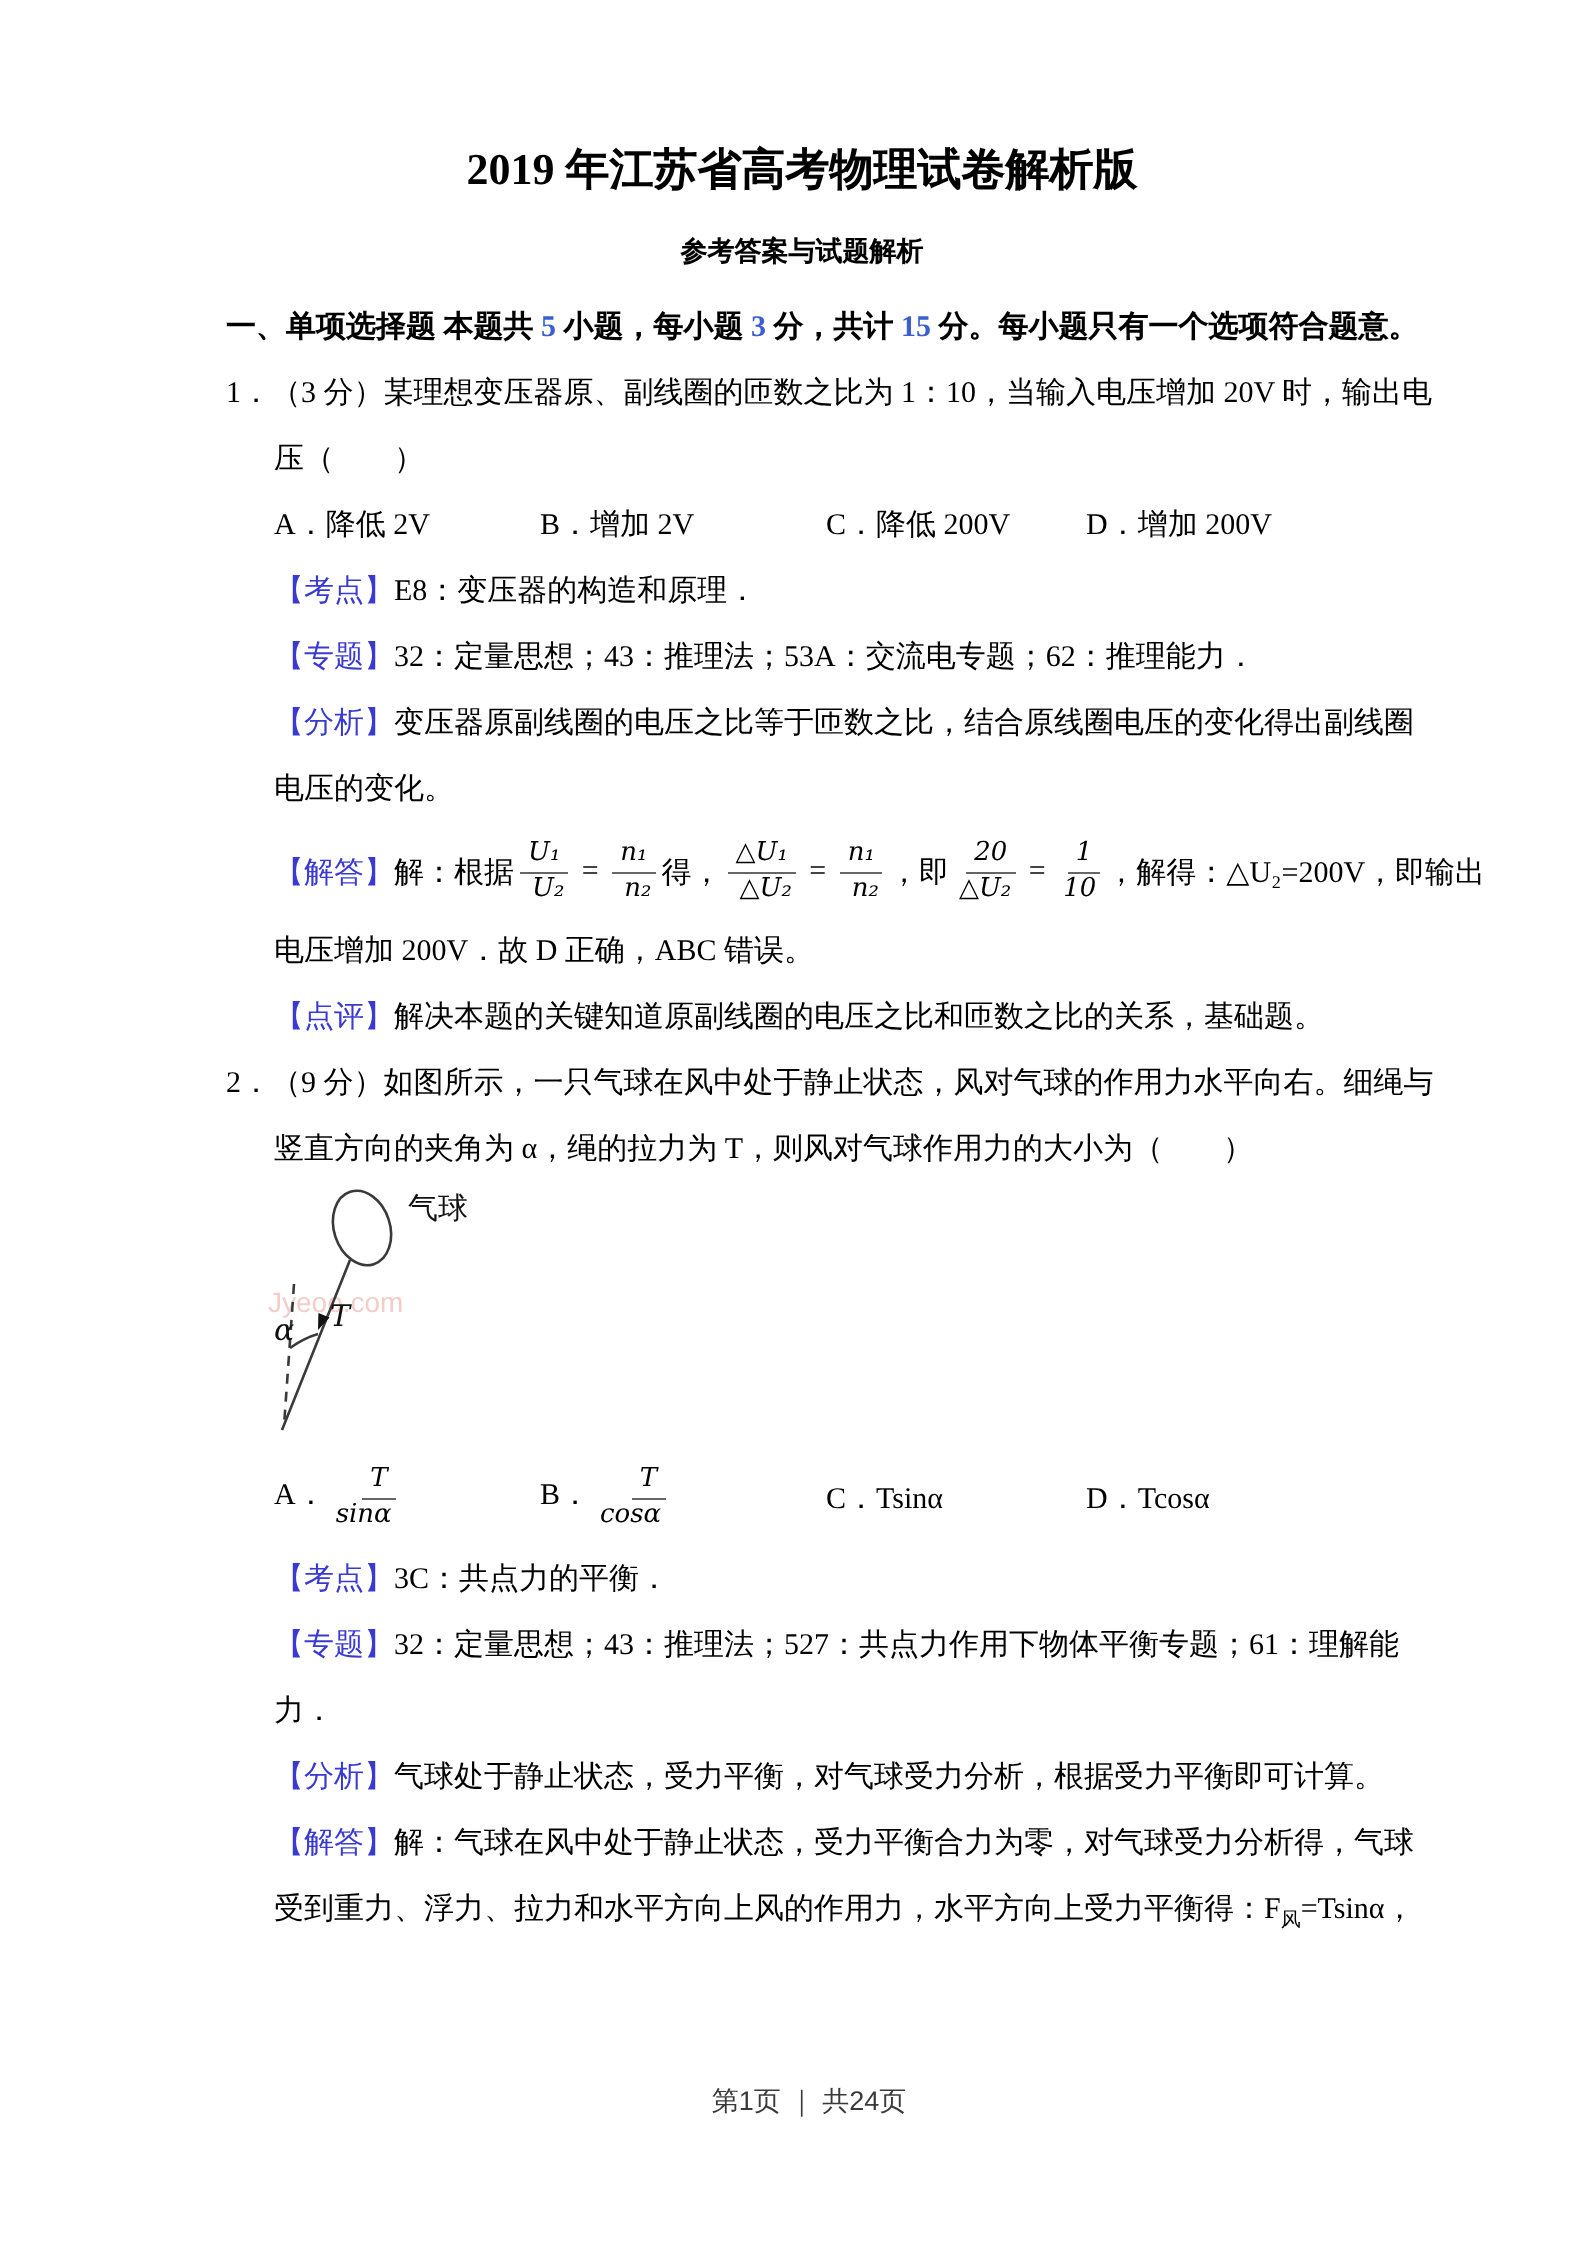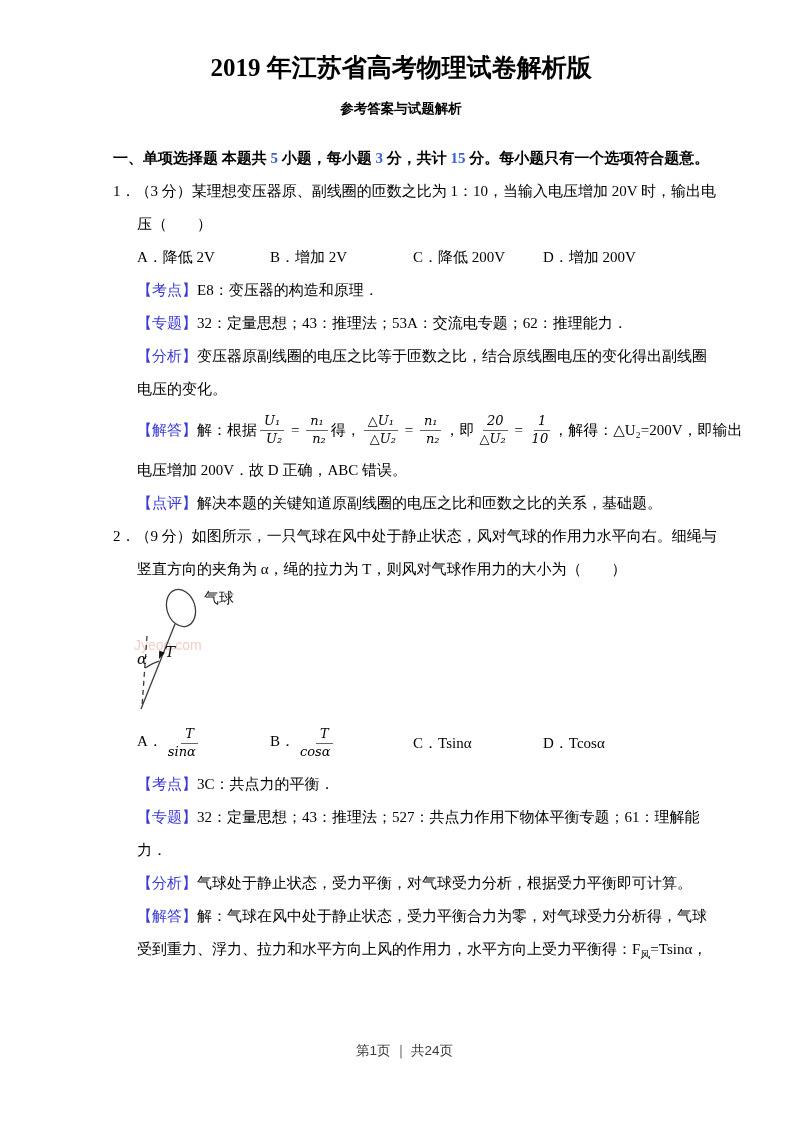--- a/index.html
+++ b/index.html
@@ -3,24 +3,24 @@
 <meta charset="utf-8">
 <style>
   * { box-sizing: border-box; }
   html,body { margin:0; padding:0; background:#ffffff; }
   .page{
     width:793px; height:1122px; position:relative; background:#fff; overflow:hidden;
     font-family:"Liberation Serif","DejaVu Serif",serif;
     color:var(--c_text,#000); font-size:15px;
     padding:0 104px 0 113px;
   }
-  .doc-title{ padding-top:53px; text-align:center; font-weight:bold; font-size:25px; line-height:30px; }
+  .doc-title{ padding-top:70px; text-align:center; font-weight:bold; font-size:22px; line-height:30px; }
   .doc-subtitle{ margin-top:16px; text-align:center; font-weight:bold; font-size:13.5px; line-height:20px; }
   .line{ height:33px; line-height:33px; white-space:pre; }
-  .line.bold{ font-weight:bold; margin-top:23px; }
+  .line.bold{ font-weight:bold; margin-top:12px; }
   .line.indent{ padding-left:24px; }
   .line.tall{ height:48px; display:flex; align-items:center; line-height:normal; }
   .tag{ color:var(--c_tag,#3a3ad2); }
   .num{ color:var(--c_num,#3b5fd0); }
   .subtxt{ font-size:10px; vertical-align:-4px; }
   .frac{ display:inline-flex; flex-direction:column; align-items:flex-end; vertical-align:middle;
          margin:0 3px; font-style:italic; font-size:13px; line-height:1.25;
          font-family:"DejaVu Serif","Liberation Serif",serif; }
   .frac .fn{ padding:0 4px; border-bottom:1px solid var(--c_frac_bar,#666); }
   .frac .fd{ padding:0 2px; }

